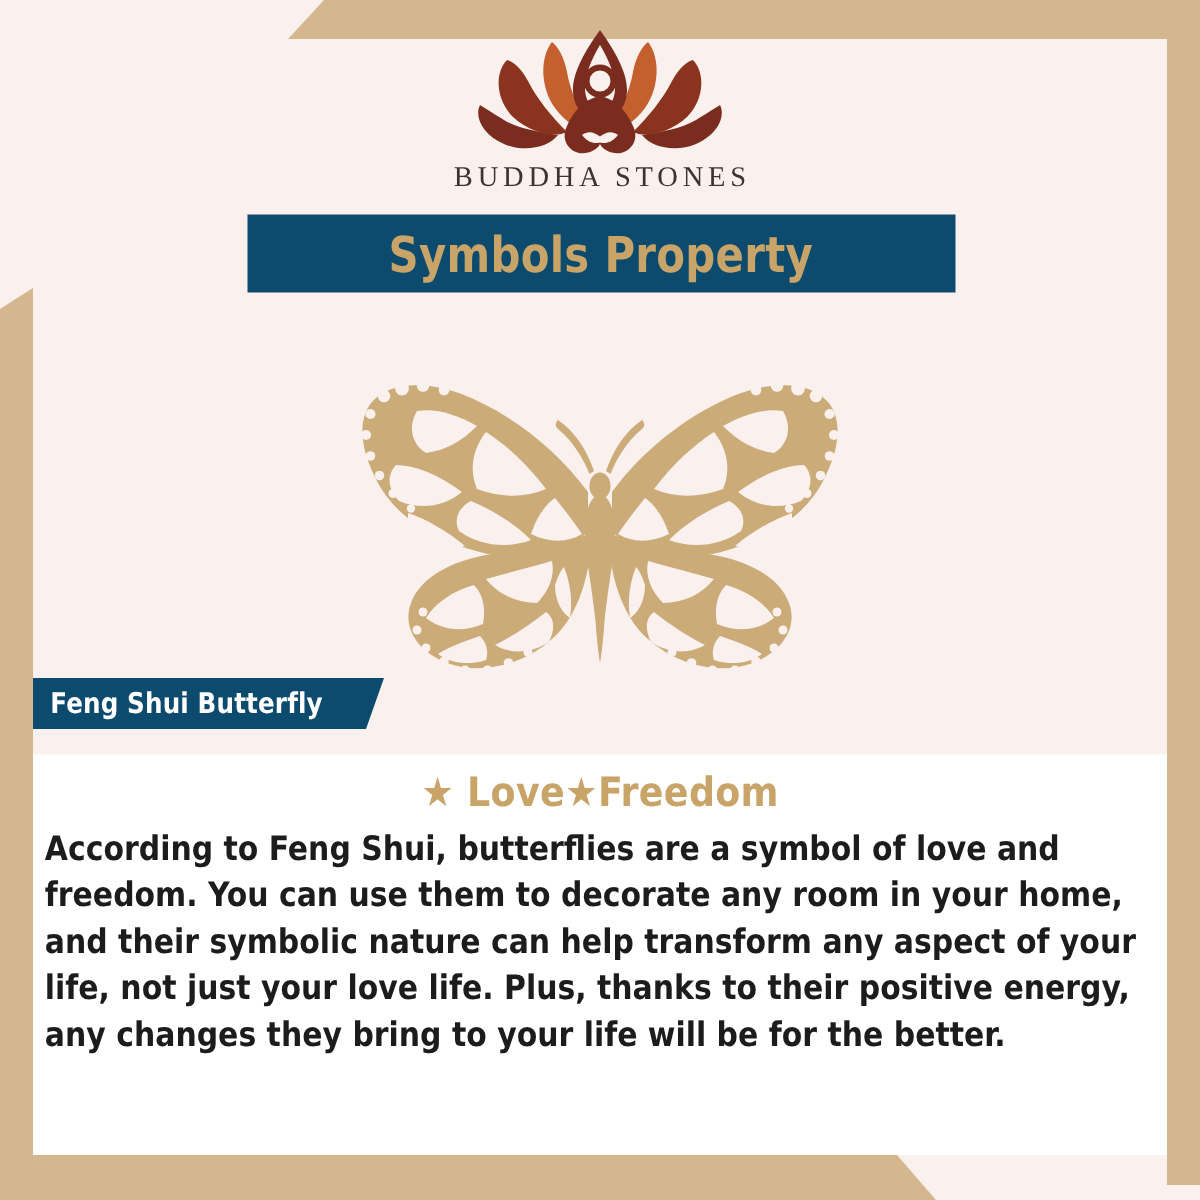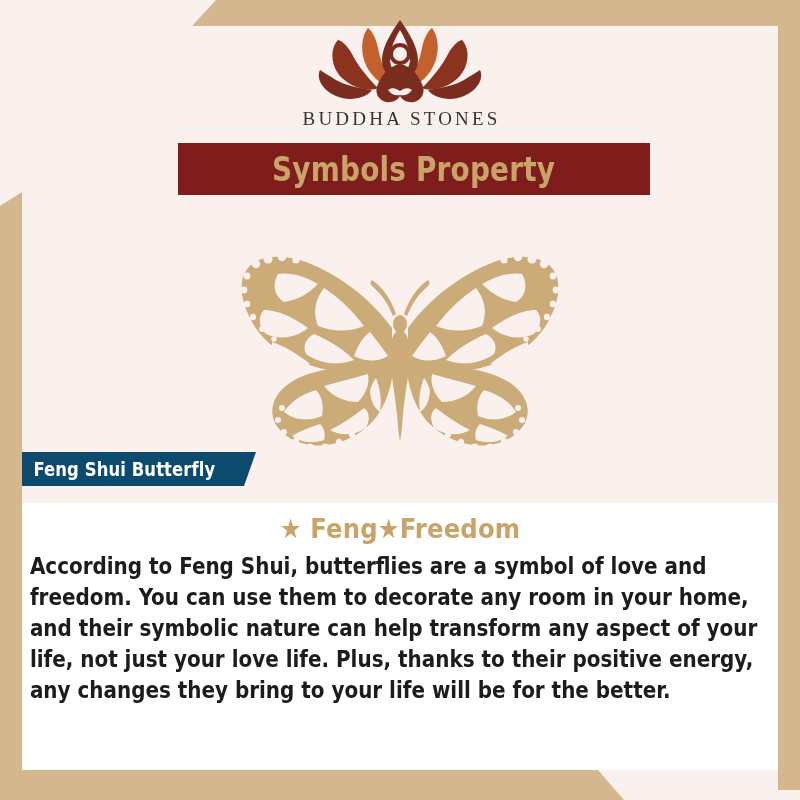--- a/index.html
+++ b/index.html
@@ -72,25 +72,25 @@
     font-family: "Liberation Serif", serif;
     font-size: 19px;
     letter-spacing: 3.2px;
     color: #3b3330;
     text-indent: 3.2px;
   }
 
   
   #title-banner {
     position: absolute;
-    left: 178px;
+    left: 165px;
     top: 143px;
     width: 472px;
     height: 52px;
-    background: #7f1d1d;
+    background: #0c4a6e;
     display: flex;
     align-items: center;
     justify-content: center;
     text-align: center;
   }
   #title-text {
     font-family: "Liberation Sans Narrow", "DejaVu Sans Condensed", "Liberation Sans", sans-serif;
     font-weight: bold;
     font-size: 33px;
     color: #c9a468;
@@ -301,17 +301,17 @@
         </g>
       </g>
     </svg>
   </div>
 
   <div id="tag-banner">
     <span id="tag-label">Feng Shui Butterfly</span>
   </div>
 
   <div id="content-panel">
-    <p id="subtitle">★ Feng★Freedom</p>
+    <p id="subtitle">★ Love★Freedom</p>
     <p id="body-text">According to Feng Shui, butterflies are a symbol of love and freedom. You can use them to decorate any room in your home, and their symbolic nature can help transform any aspect of your life, not just your love life. Plus, thanks to their positive energy, any changes they bring to your life will be for the better.</p>
   </div>
 
 </div>
 
 </body></html>

